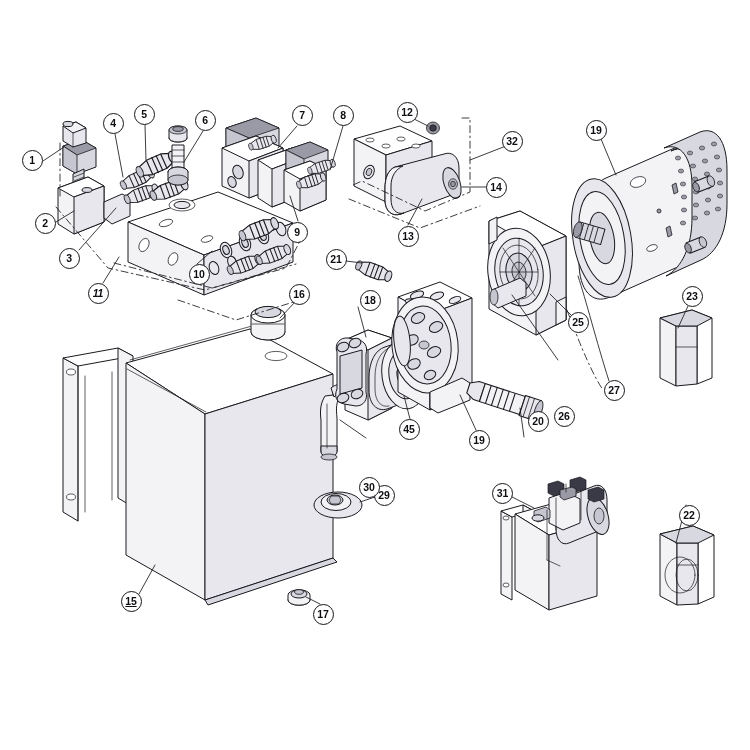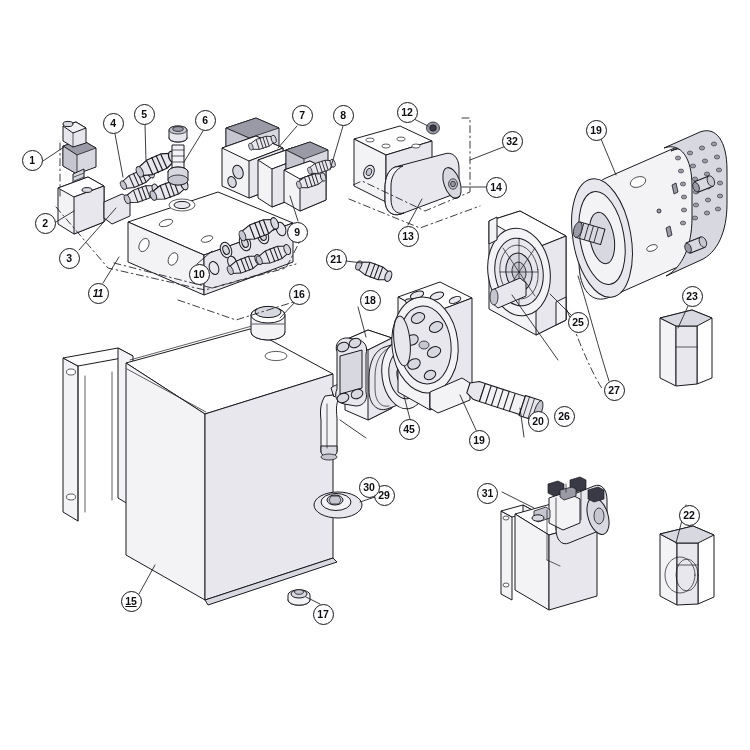--- a/index.html
+++ b/index.html
@@ -516,17 +516,17 @@
       <div class="cal" title="inlet-fitting" style="left: 325.5px; top: 248.5px;">21</div>
       <div class="cal" title="mounting-bracket-lower" style="left: 678.5px; top: 504.5px;">22</div>
       <div class="cal" title="mounting-bracket-upper" style="left: 681.5px; top: 285.5px;">23</div>
       <div class="cal" title="electric-motor" style="left: 585.5px; top: 119.5px;">19</div>
       <div class="cal" title="motor-end-plate" style="left: 567.5px; top: 311.5px;">25</div>
       <div class="cal" title="motor-adapter-flange" style="left: 553.5px; top: 357.5px; margin-top: 48px;">26</div>
       <div class="cal" title="motor-assembly-boundary" style="left: 603.5px; top: 379.5px;">27</div>
       <div class="cal" title="pump-gear-housing" style="left: 398.5px; top: 418.5px;">45</div>
       <div class="cal" title="return-port-flange" style="left: 373.5px; top: 484.5px;">29</div>
       <div class="cal" title="suction-tube" style="left: 358.5px; top: 436.5px; margin-top: 40px;">30</div>
-      <div class="cal" title="complete-power-unit" style="left: 477px; top: 482.5px;">31</div>
+      <div class="cal" title="complete-power-unit" style="left: 492px; top: 482.5px;">31</div>
       <div class="cal" title="cylinder-group-boundary" style="left: 501.5px; top: 130.5px;">32</div>
     </div>
 
 </div>
 
 </body></html>

